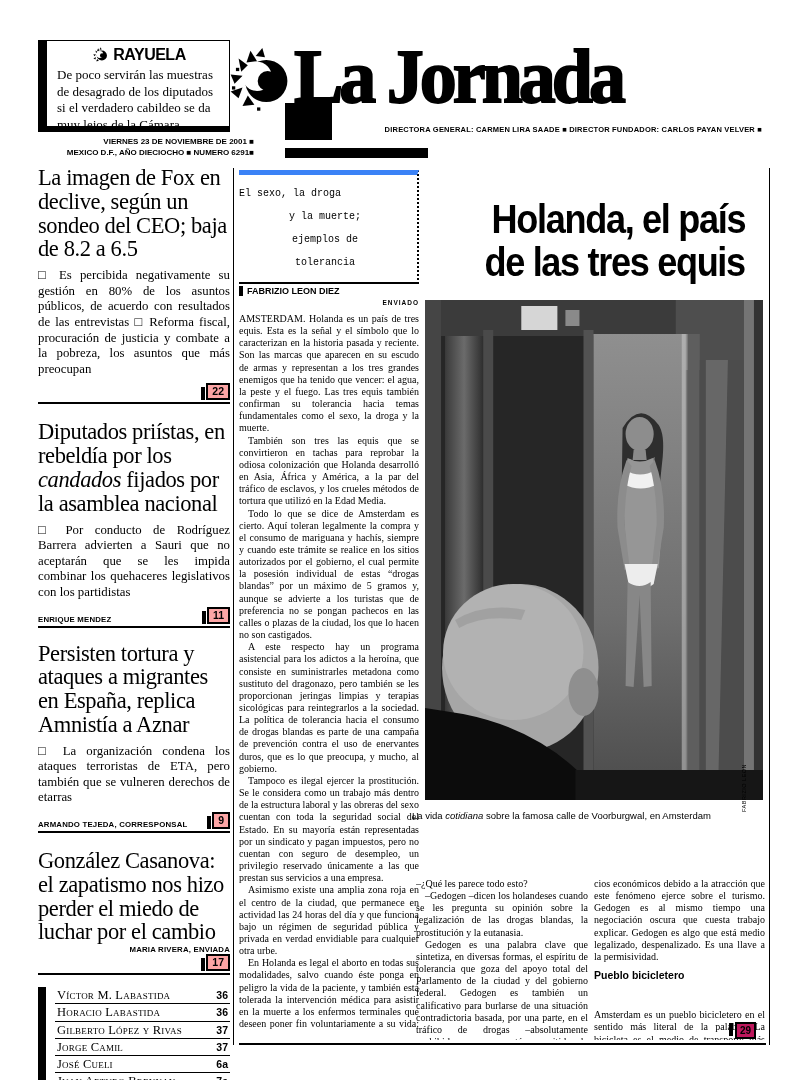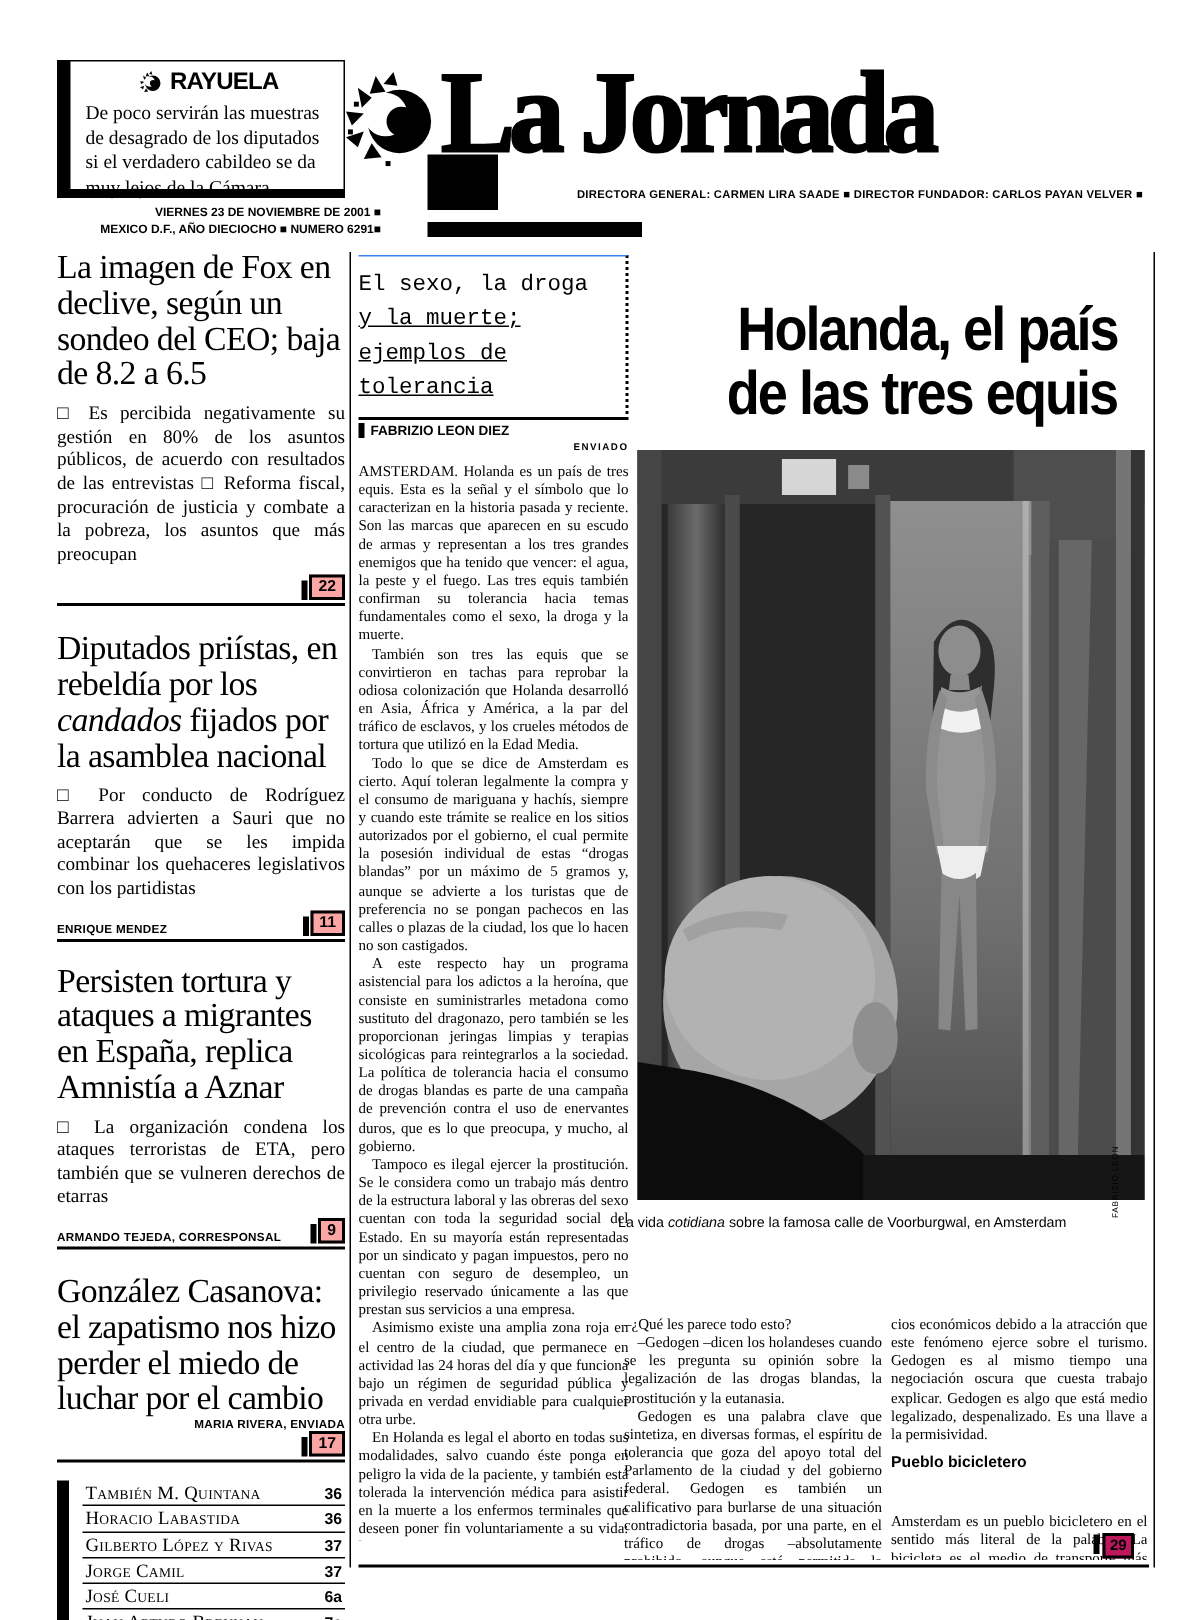--- a/index.html
+++ b/index.html
@@ -44,24 +44,24 @@
   .sp1{height:14px;} .sp2{height:16px;}
 
   .columnists{margin-top:12px;border-left:8px solid #000;padding-left:9px;position:relative;}
   .col-row{display:flex;justify-content:space-between;align-items:baseline;
            border-bottom:1.6px solid #000;padding:1px 2px 0 2px;height:15.2px;}
   .col-name{font-variant:small-caps;font-size:12.5px;letter-spacing:0.2px;}
   .col-page{font-family:"Liberation Sans",sans-serif;font-weight:bold;font-size:10.5px;}
 
   
   .centercol{position:absolute;left:239px;top:170px;width:180px;}
-  .kicker{border-top:1px solid #3b82f6;border-right:2px dotted #000;box-sizing:border-box;
+  .kicker{border-top:5px solid #3b82f6;border-right:2px dotted #000;box-sizing:border-box;
           font-family:"Liberation Mono","DejaVu Sans Mono",monospace;
-          font-size:15px;line-height:23px;padding:7px 6px 6px 0;}
-  .kicker .r{text-align:left;text-decoration:underline;}
+          font-size:10px;line-height:23px;padding:7px 6px 6px 0;}
+  .kicker .r{text-align:center;}
   .kicker-byline{border-top:2px solid #000;margin-top:2px;padding-top:2px;display:flex;align-items:center;gap:4px;}
   .kb-tick{width:4px;height:10px;background:#000;}
   .kb-name{font-family:"Liberation Sans",sans-serif;font-weight:bold;font-size:9px;}
   .enviado{text-align:right;font-family:"Liberation Sans",sans-serif;font-weight:bold;
            font-size:6.5px;letter-spacing:1px;margin-top:3px;}
   .body-col{font-size:10px;line-height:12.15px;text-align:justify;margin-top:7px;
             height:718px;overflow:hidden;}
   .body-col p{margin:0;text-indent:9px;}
   .body-col p.first{text-indent:0;}
 
@@ -188,21 +188,21 @@
     <div class="byline-row" style="margin-top:1px;flex-direction:column;">
       <span class="byline">MARIA RIVERA, ENVIADA</span>
       <span class="pageref">
         <span class="pagetick"></span>
         <span class="pagebox">17</span>
       </span>
     </div>
 
     <div class="columnists">
       <div class="col-row">
-        <span class="col-name">También M. Quintana</span>
+        <span class="col-name">Víctor M. Labastida</span>
         <span class="col-page">36</span>
       </div>
       <div class="col-row">
         <span class="col-name">Horacio Labastida</span>
         <span class="col-page">36</span>
       </div>
       <div class="col-row">
         <span class="col-name">Gilberto López y Rivas</span>
         <span class="col-page">37</span>
       </div>

